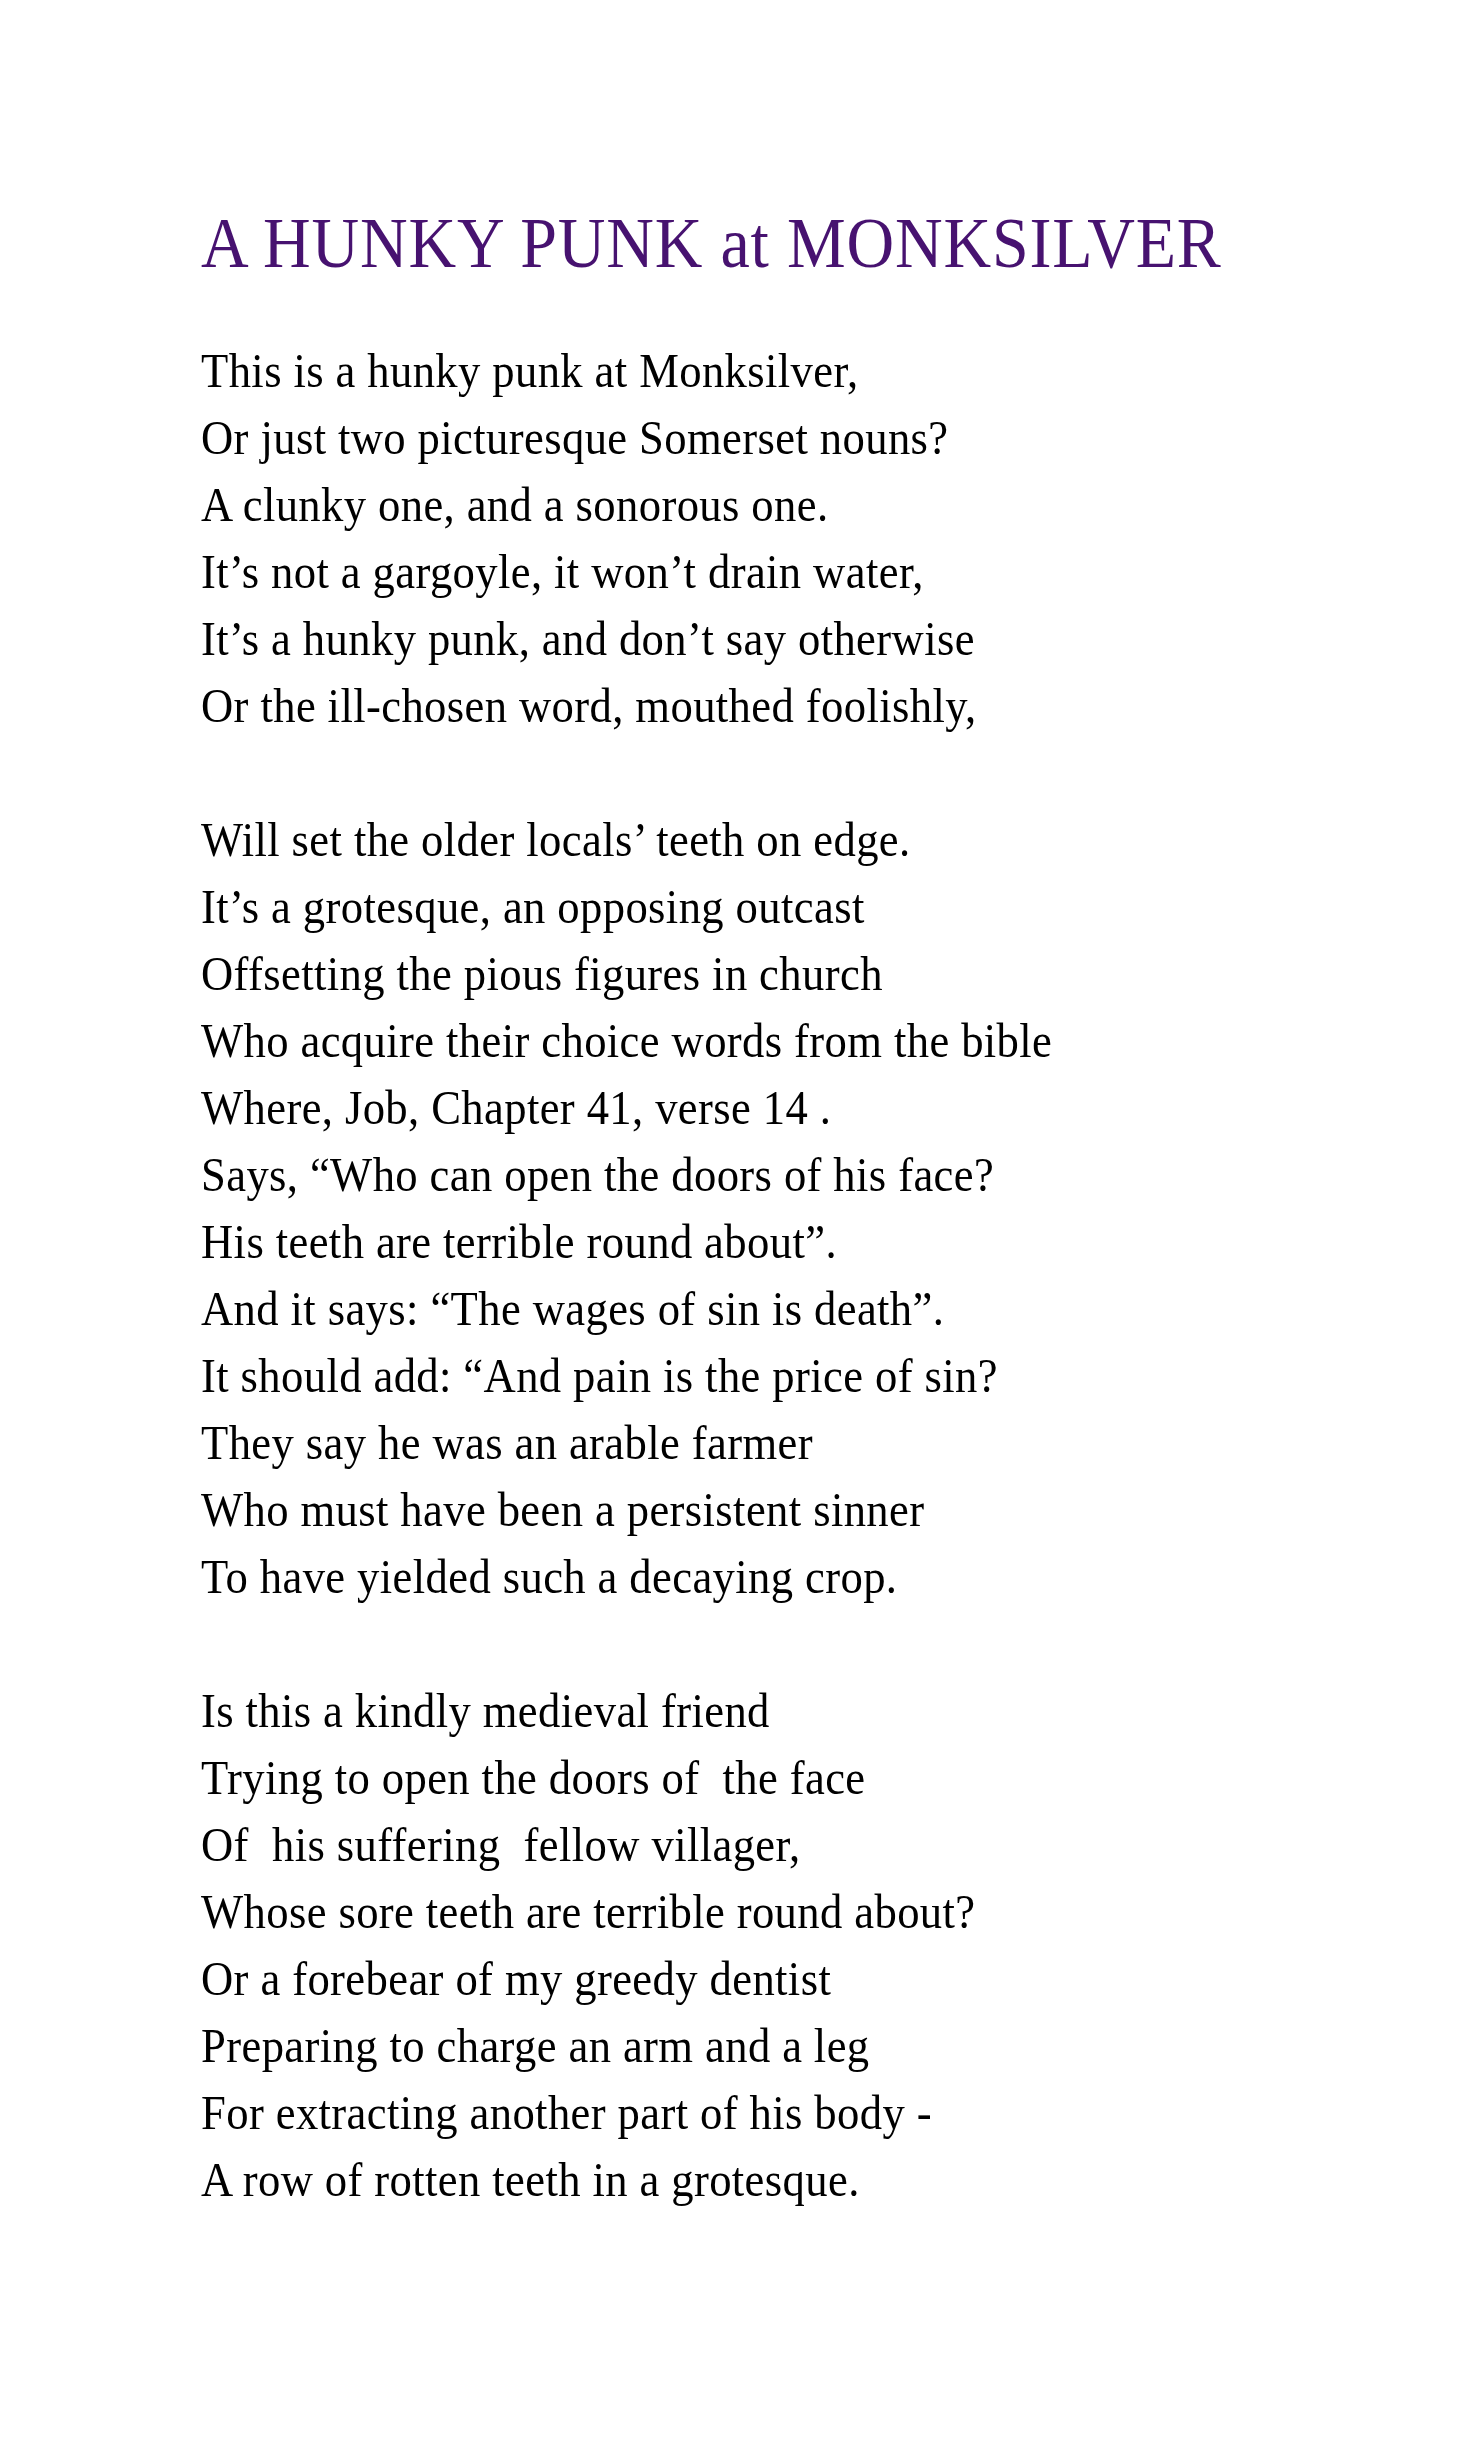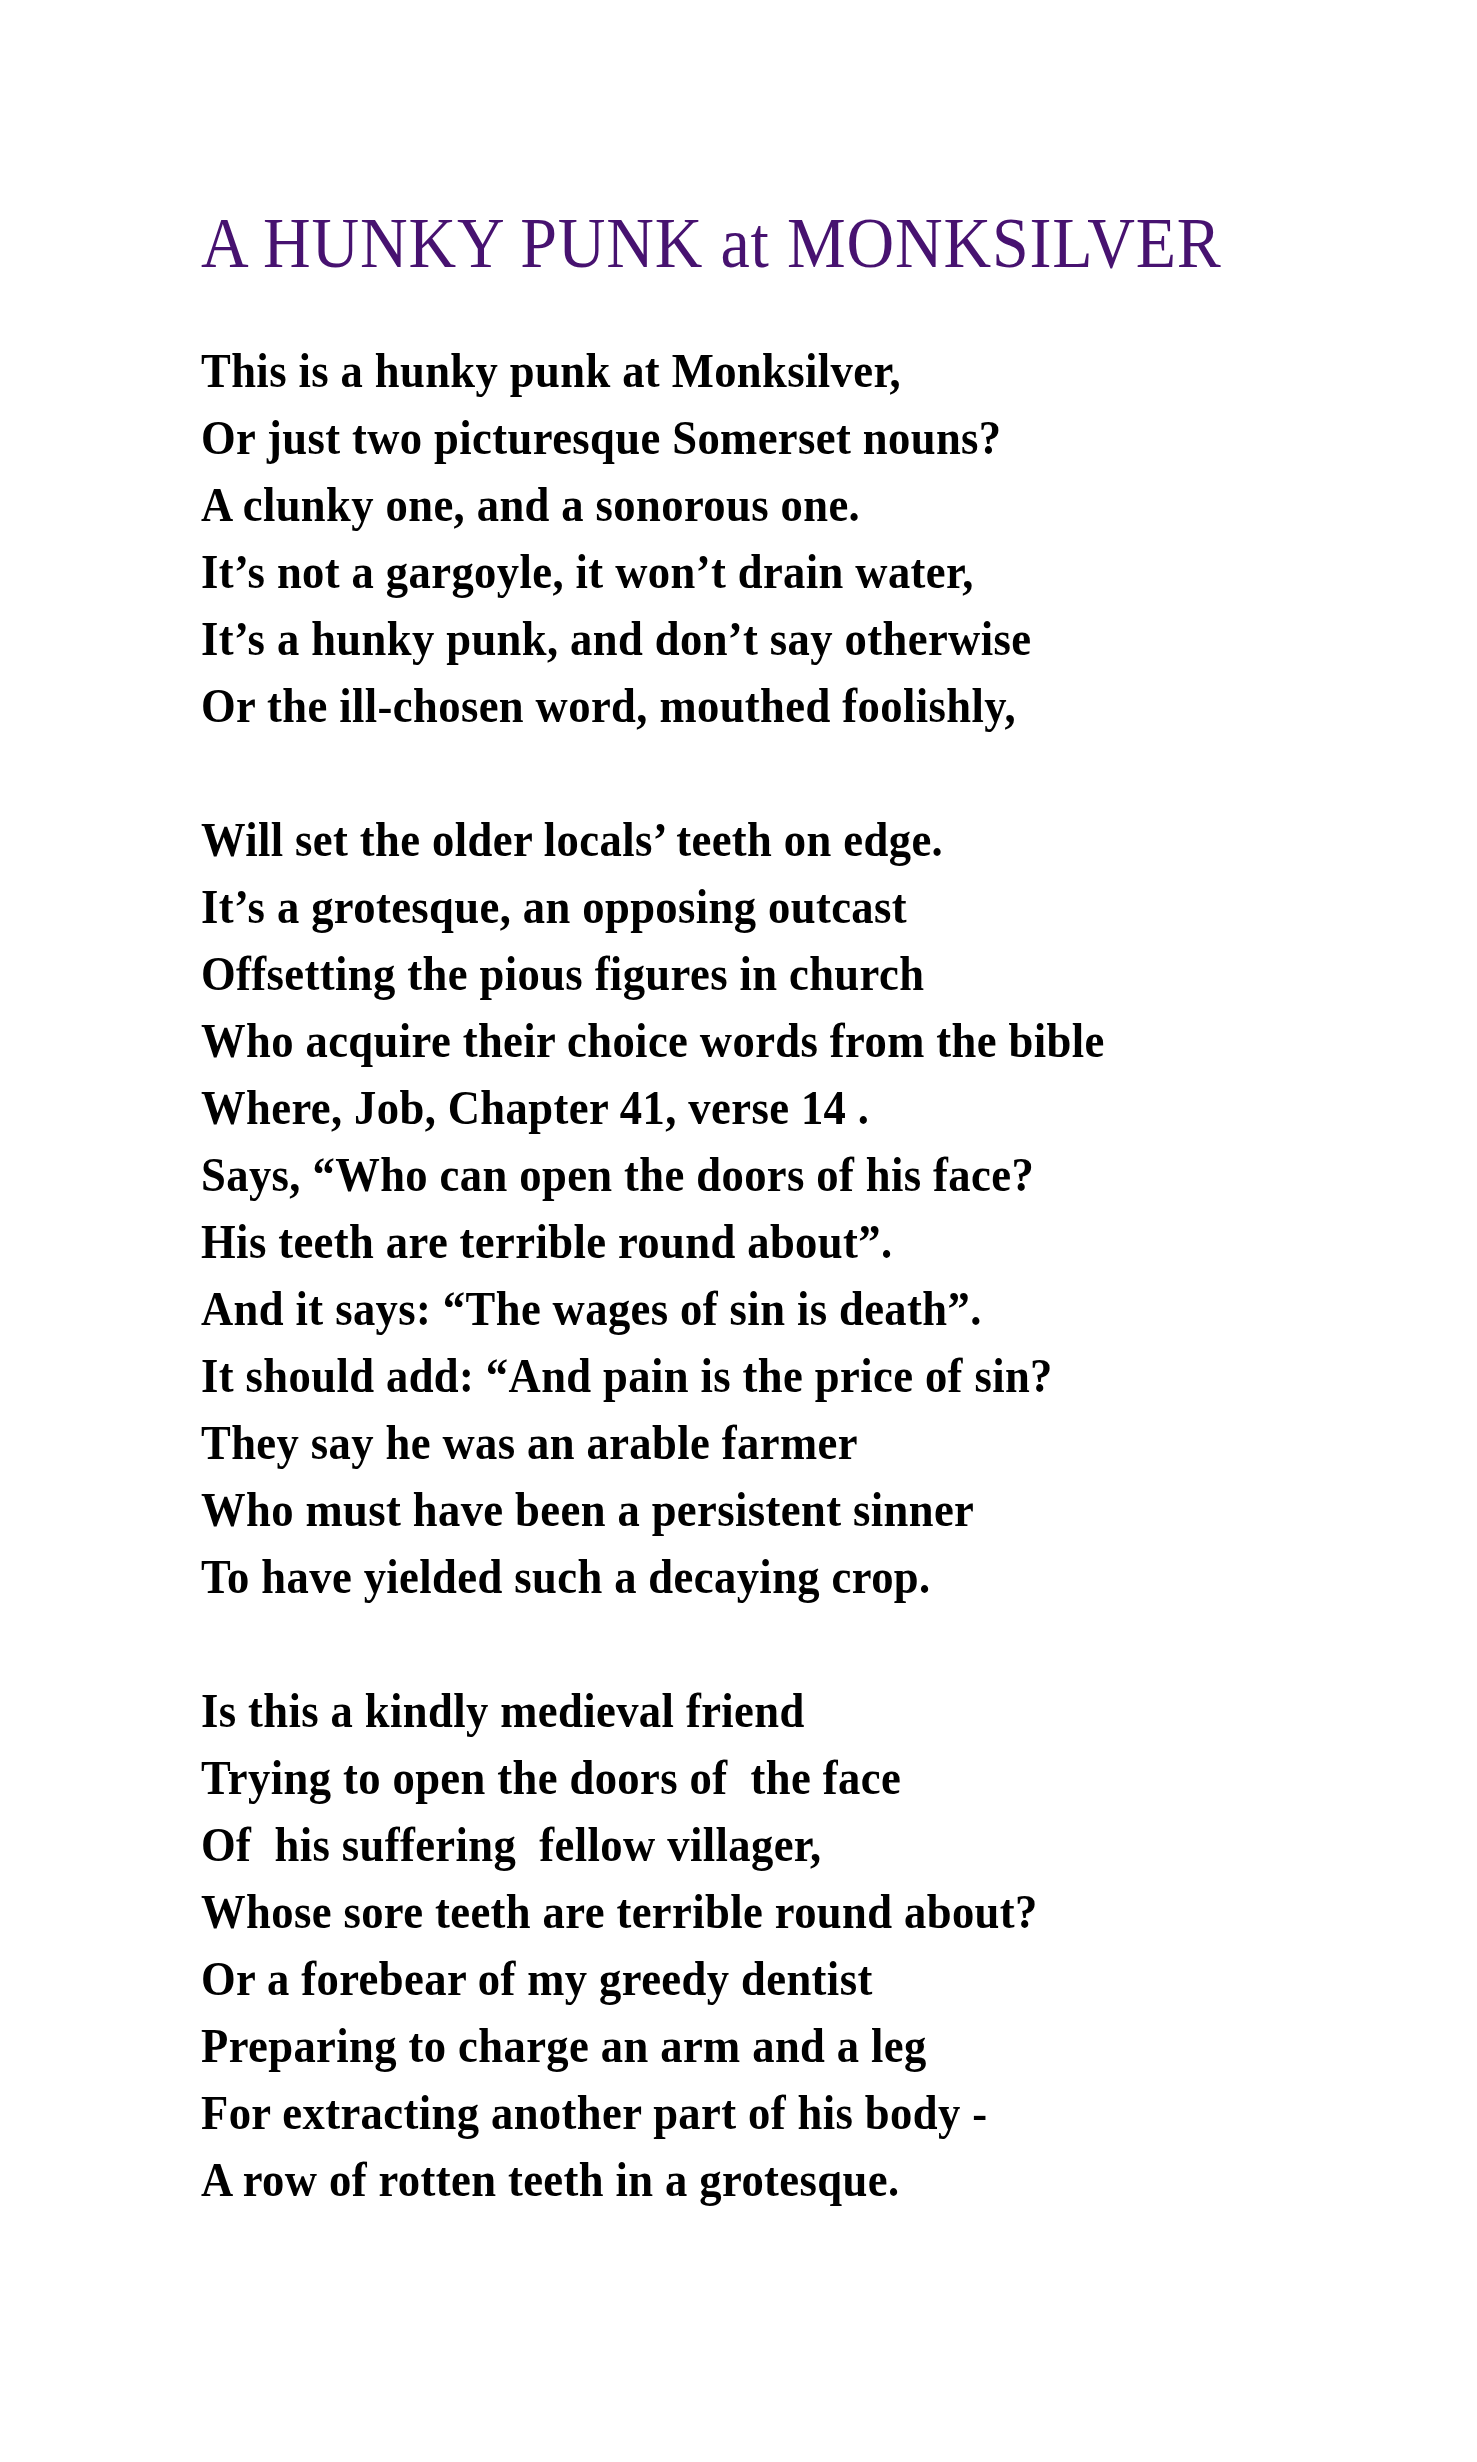--- a/index.html
+++ b/index.html
@@ -22,21 +22,20 @@
     font-weight: 400;
     letter-spacing: 0.8px;
     margin: 0 0 56px 0;
     white-space: pre;
     color: #471270;
     transform: scale(1.0, 1.08);
     transform-origin: 0 50%;
   }
   .stanza {
     margin: 0 0 67px 0;
-    font-weight: bold;
   }
   .line {
     font-size: 46px;
     line-height: 67px;
     letter-spacing: 0.4px;
     white-space: pre;
     transform: scale(0.97, 1.06);
     transform-origin: 0 50%;
   }
 </style>

